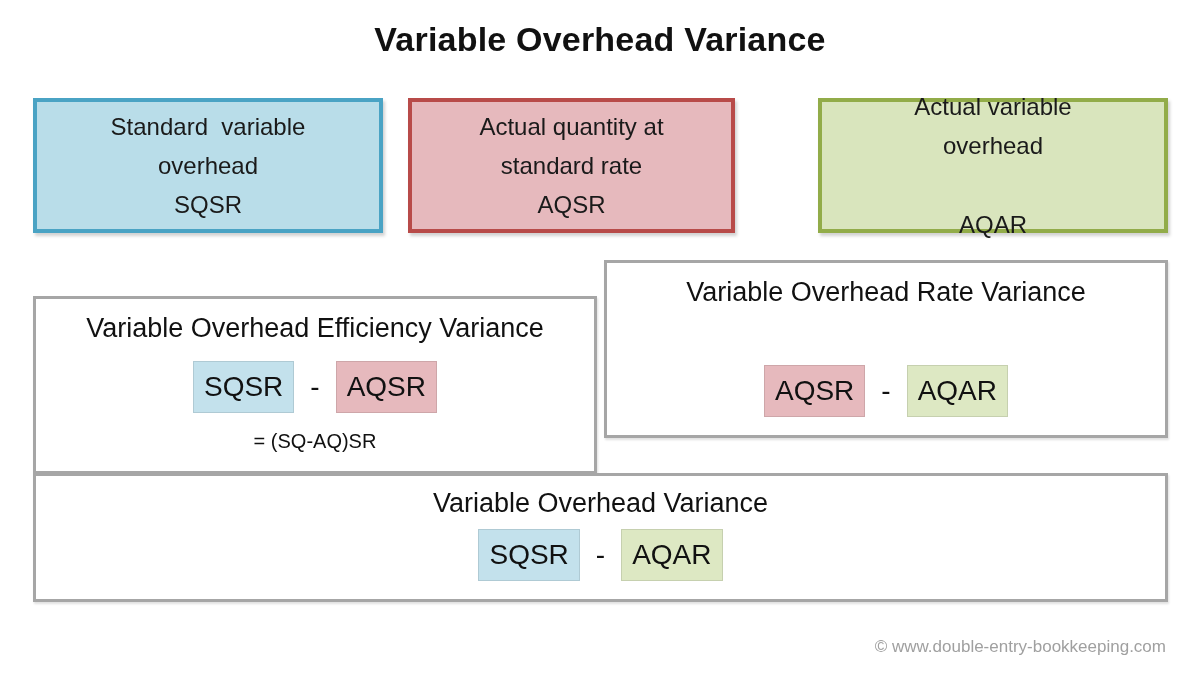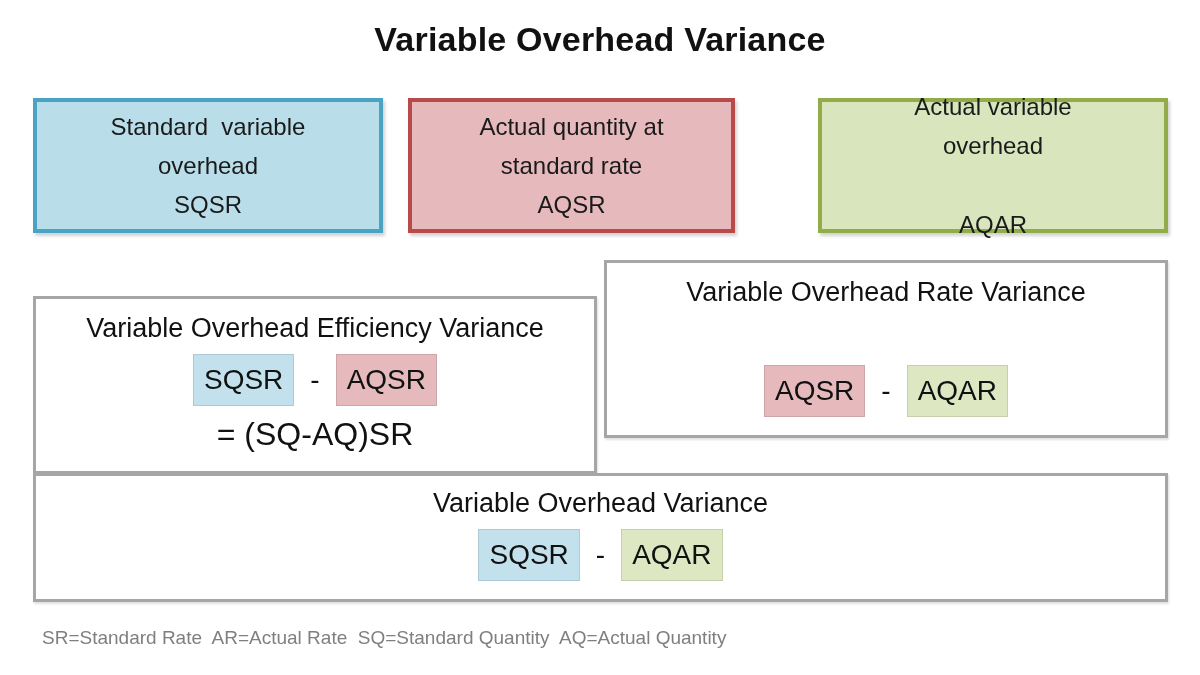--- a/index.html
+++ b/index.html
@@ -87,21 +87,21 @@
     border: 1px solid rgba(0,0,0,0.10);
   }
   .chip-blue  { background: #c3e1ec; }
   .chip-pink  { background: #e6b9bd; }
   .chip-green { background: #dde8c3; }
   .minus {
     font-size: 28px;
     margin: 0 16px;
     color: #111111;
   }
-  .equation { font-size: 32px; color: #111111; }
+  .equation { font-size: 20px; color: #111111; }
 
   
   .legend {
     position: absolute;
     left: 42px;
     top: 627px;
     font-size: 19px;
     color: #7f7f7f;
     white-space: pre-wrap;
   }
@@ -159,15 +159,15 @@
 
   <div class="panel panel-total">
     <div class="panel-title">Variable Overhead Variance</div>
     <div class="formula-row">
       <span class="chip chip-blue">SQSR</span>
       <span class="minus">-</span>
       <span class="chip chip-green">AQAR</span>
     </div>
   </div>
 
-  <div class="legend">SR=Standard Rate  AR=Actual Rate  SQ=Standard Quantity  AQ=Actual Quantity</div>
+  <div class="copyright">© www.double-entry-bookkeeping.com</div>
 
 </div>
 
 </body></html>

